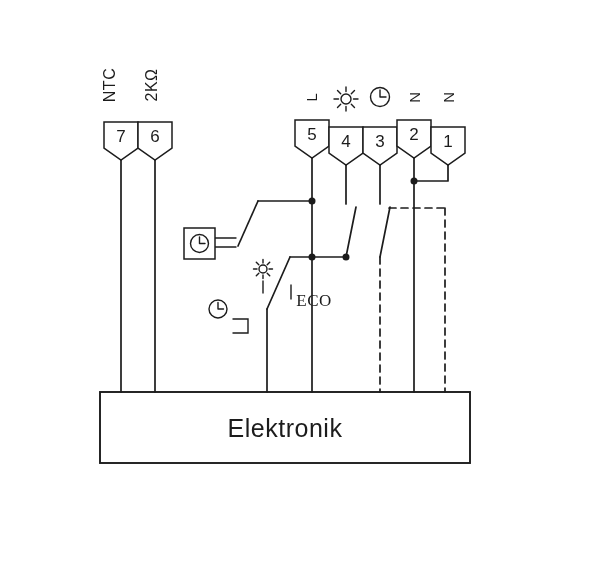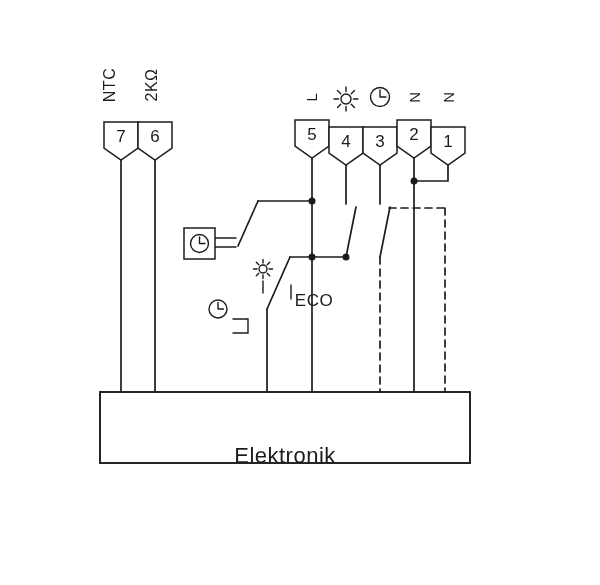--- a/index.html
+++ b/index.html
@@ -4,22 +4,22 @@
 <style>
   html,body{margin:0;padding:0;background:#ffffff;}
   .stage{position:relative;width:600px;height:585px;background:#ffffff;
          font-family:"Liberation Sans",sans-serif;color:#1c1c1c;overflow:hidden;}
   .stage svg{position:absolute;left:0;top:0;}
   .lbl{position:absolute;transform:translate(-50%,-50%);white-space:nowrap;color:#1c1c1c;line-height:1;}
   .lbl.rot{transform:translate(-50%,-50%) rotate(-90deg);}
   .num{font-size:17px;}
   .sym{font-size:15px;letter-spacing:.5px;}
   .sensor{font-size:16px;letter-spacing:.5px;}
-  .eco{font-size:17px;letter-spacing:.5px;}
-  .box-title{font-size:22px;letter-spacing:.5px;margin-top:28px;}
+  .eco{font-size:17px;letter-spacing:.5px;font-family:Liberation Serif, serif;}
+  .box-title{font-size:25px;letter-spacing:.5px;}
   .wire{stroke:#1c1c1c;stroke-width:1.7;fill:none;stroke-linecap:round;stroke-linejoin:round;}
   .dash{stroke-dasharray:7 5;}
   .shape{stroke:#1c1c1c;stroke-width:1.5;fill:#ffffff;stroke-linejoin:miter;}
   .thin{stroke:#1c1c1c;stroke-width:1.4;fill:none;stroke-linecap:round;}
   .dot{fill:#1c1c1c;stroke:none;}
 </style>
 </head>
 <body>
 
 <div class="stage">

